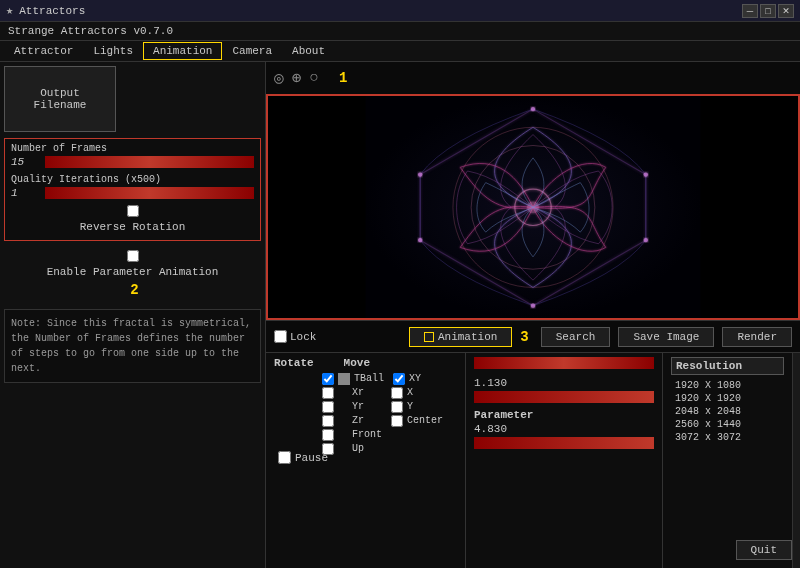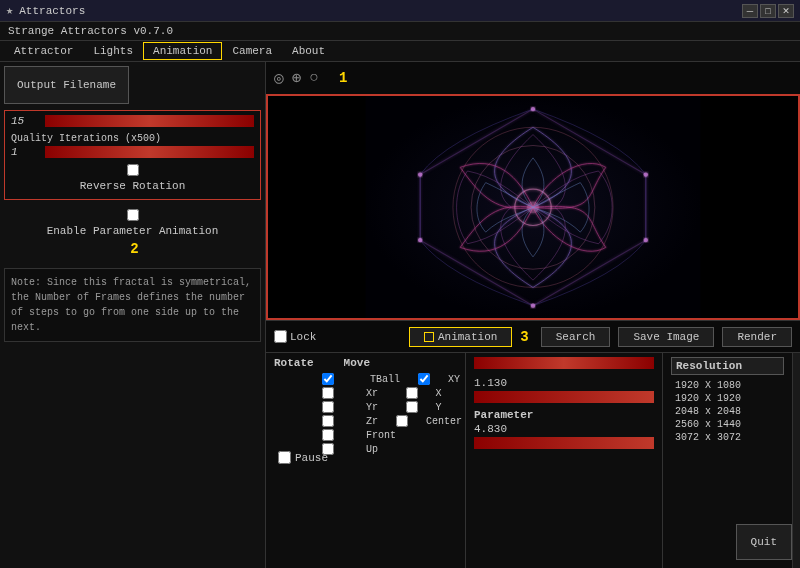--- a/index.html
+++ b/index.html
@@ -73,26 +73,26 @@
       background: #111;
       border-right: 1px solid #333;
       display: flex;
       flex-direction: column;
       padding: 4px;
     }
     .btn-output {
       background: #1e1e1e;
       border: 1px solid #555;
       color: #c8c8c8;
-      padding: 12px 10px;
+      padding: 20px 10px;
       font-size: 11px;
       font-family: 'Courier New', monospace;
       cursor: pointer;
       margin-bottom: 6px;
-      width: 125px;
+      width: 112px;
       text-align: center;
     }
     .param-box {
       border: 1px solid #c0392b;
       padding: 4px 6px;
       margin-bottom: 6px;
       background: #0d0d0d;
     }
     .param-label {
       color: #c8c8c8;
@@ -227,22 +227,22 @@
     .rm-header {
       display: flex;
       gap: 30px;
       font-size: 11px;
       color: #c8c8c8;
       margin-bottom: 4px;
       font-weight: bold;
     }
     .rm-row {
       display: flex;
-      align-items: center;
-      gap: 18px;
+      align-items: flex-start;
+      gap: 4px;
       margin: 2px 0;
       padding-left: 48px;
     }
     .rm-label { width: 35px; font-size: 10px; color: #c8c8c8; }
     .rm-cb { width: 12px; height: 12px; }
     .tball-color {
       width: 12px; height: 12px;
       background: #888;
       display: inline-block;
     }
@@ -296,21 +296,21 @@
       font-size: 10px;
       color: #c8c8c8;
       padding: 1px 4px;
       cursor: pointer;
     }
     
     .quit-btn {
       background: #1e1e1e;
       border: 1px solid #555;
       color: #c8c8c8;
-      padding: 11px 14px;
+      padding: 3px 14px;
       font-size: 11px;
       font-family: 'Courier New', monospace;
       cursor: pointer;
       position: absolute;
       bottom: 8px;
       right: 8px;
     }
     
     .res-scrollbar {
       width: 8px;
@@ -343,20 +343,21 @@
   <div class="menu-item">Camera</div>
   <div class="menu-item">About</div>
 </div>
 
 <div class="main-layout">
 
   <div class="left-panel">
     <button class="btn-output">Output Filename</button>
 
     <div class="param-box">
+      <div class="param-label">Number of Frames</div>
       <div class="param-input-row">
         <span class="param-value">15</span>
         <div class="red-bar"></div>
       </div>
       <div class="param-label" style="margin-top:6px;">Quality Iterations (x500)</div>
       <div class="param-input-row">
         <span class="param-value">1</span>
         <div class="red-bar"></div>
       </div>
       <div class="checkbox-row" style="margin-top:6px;">

